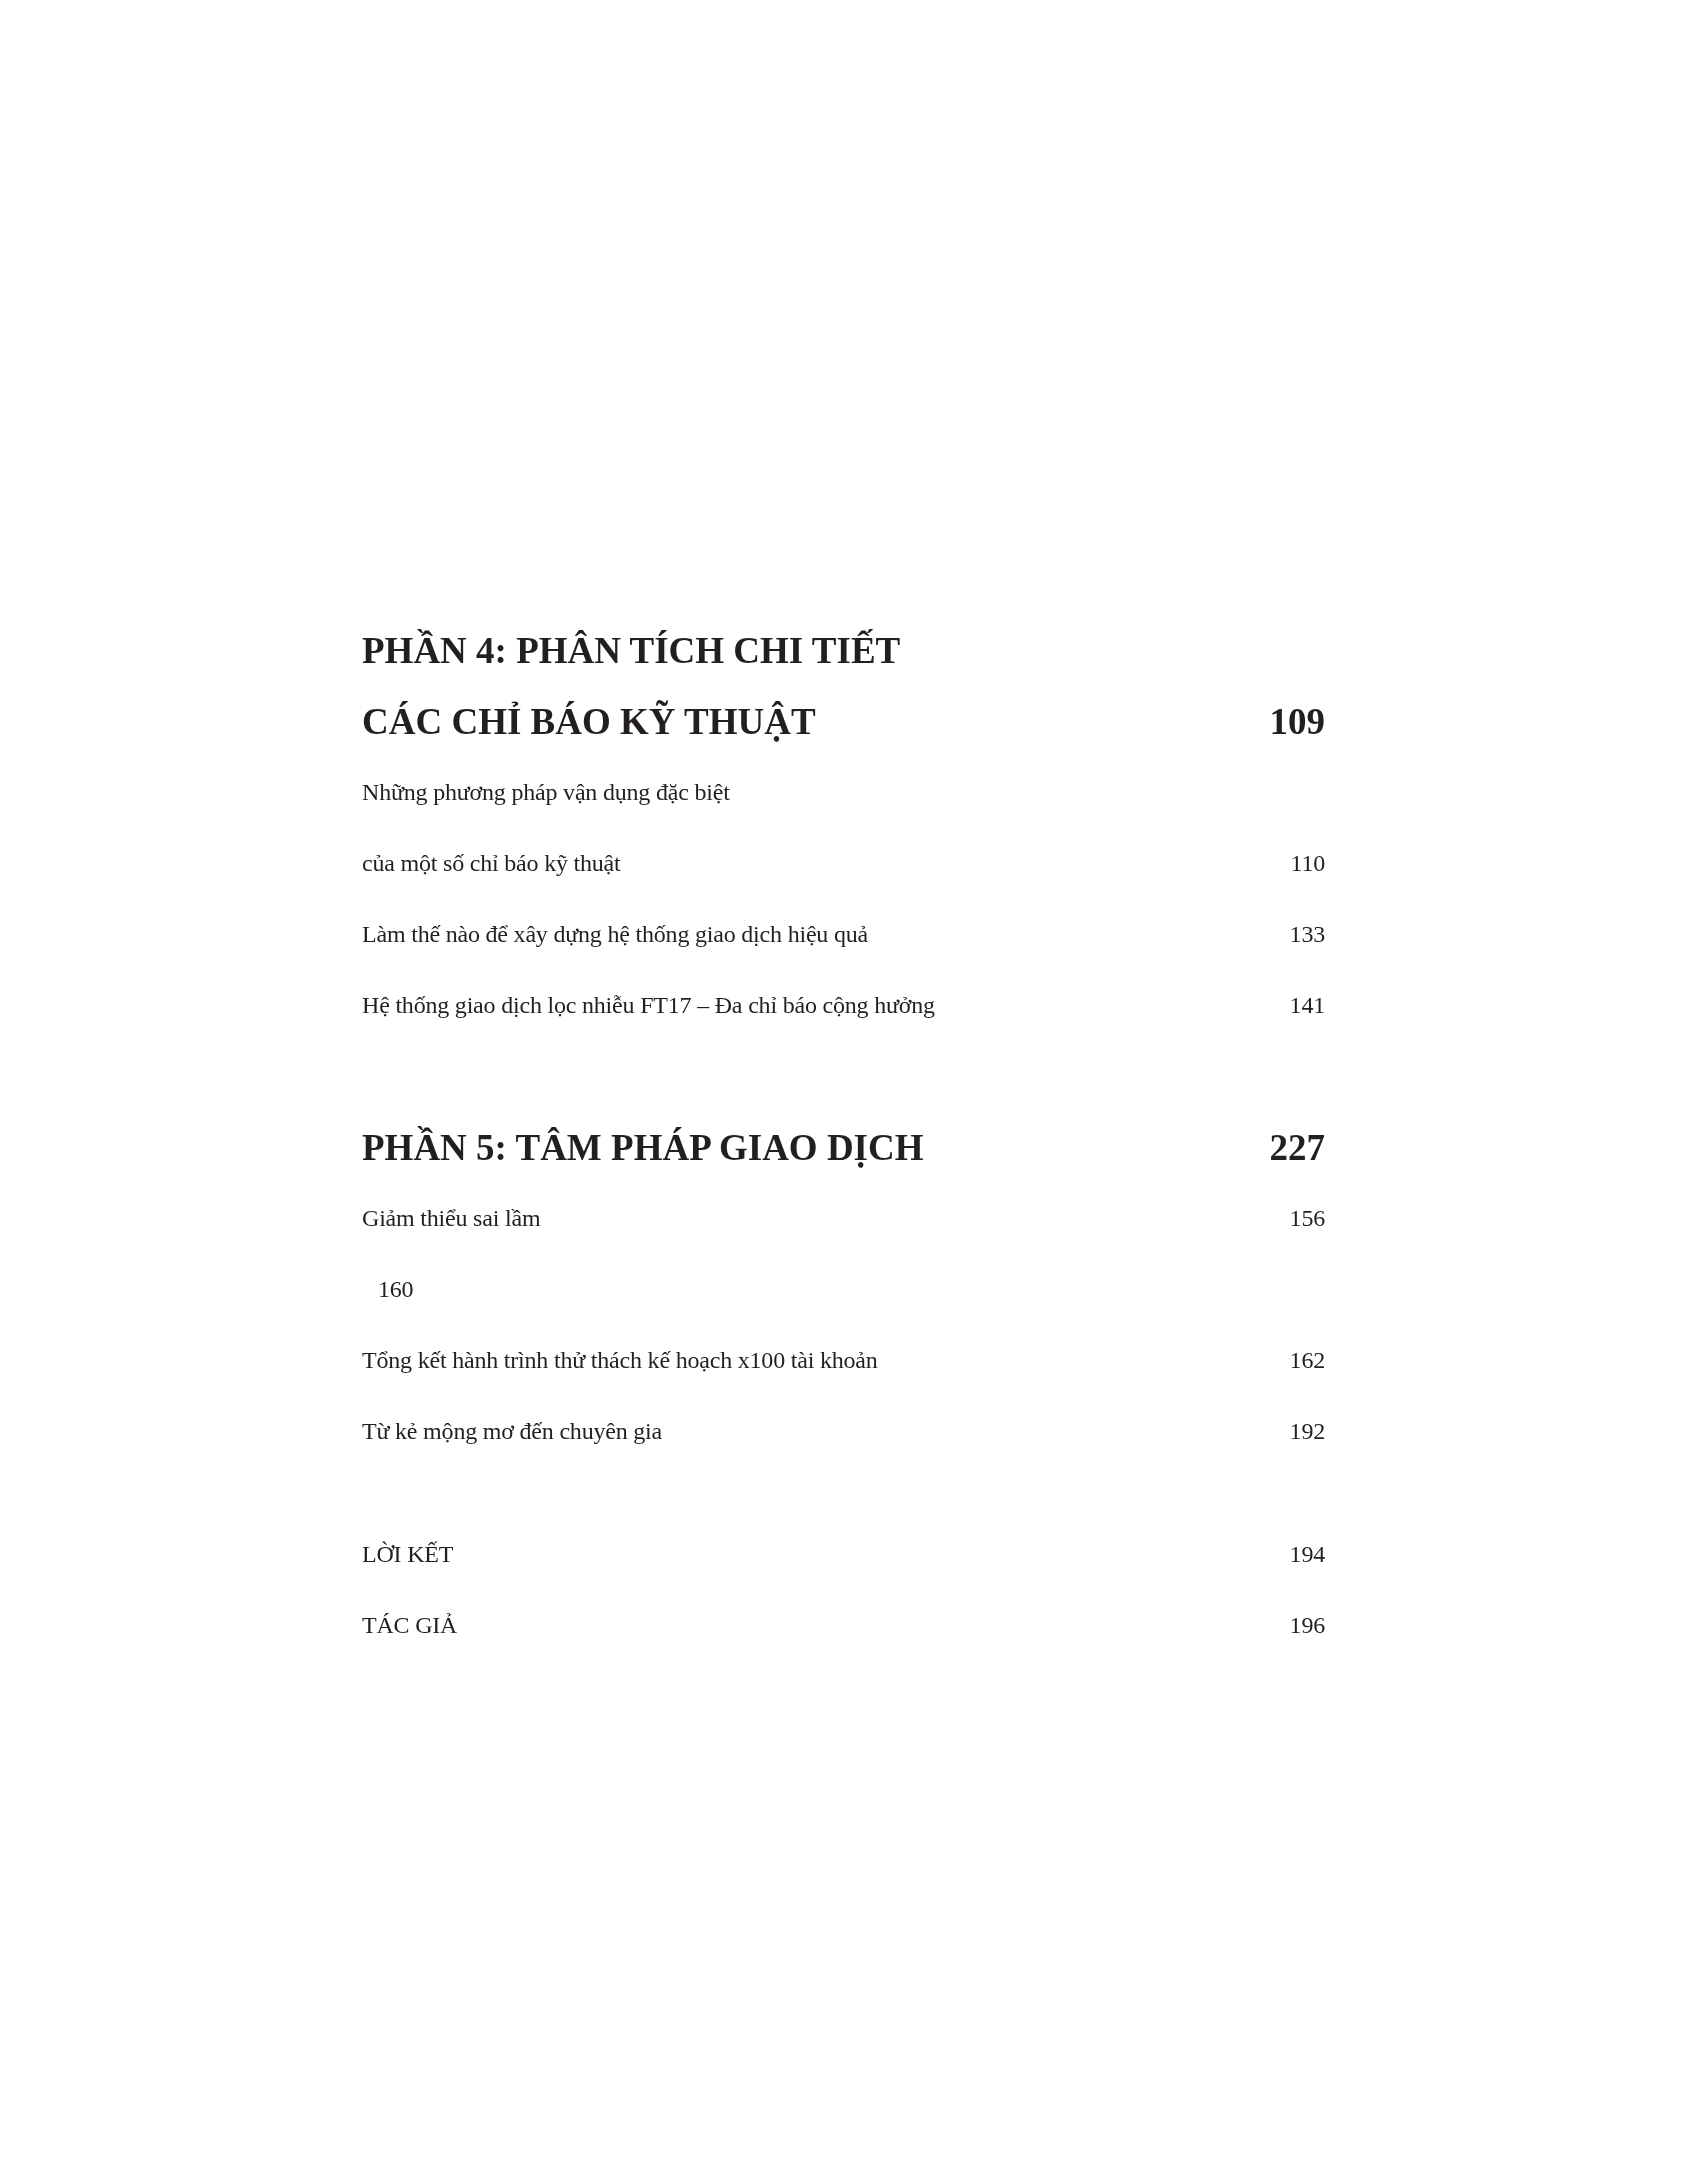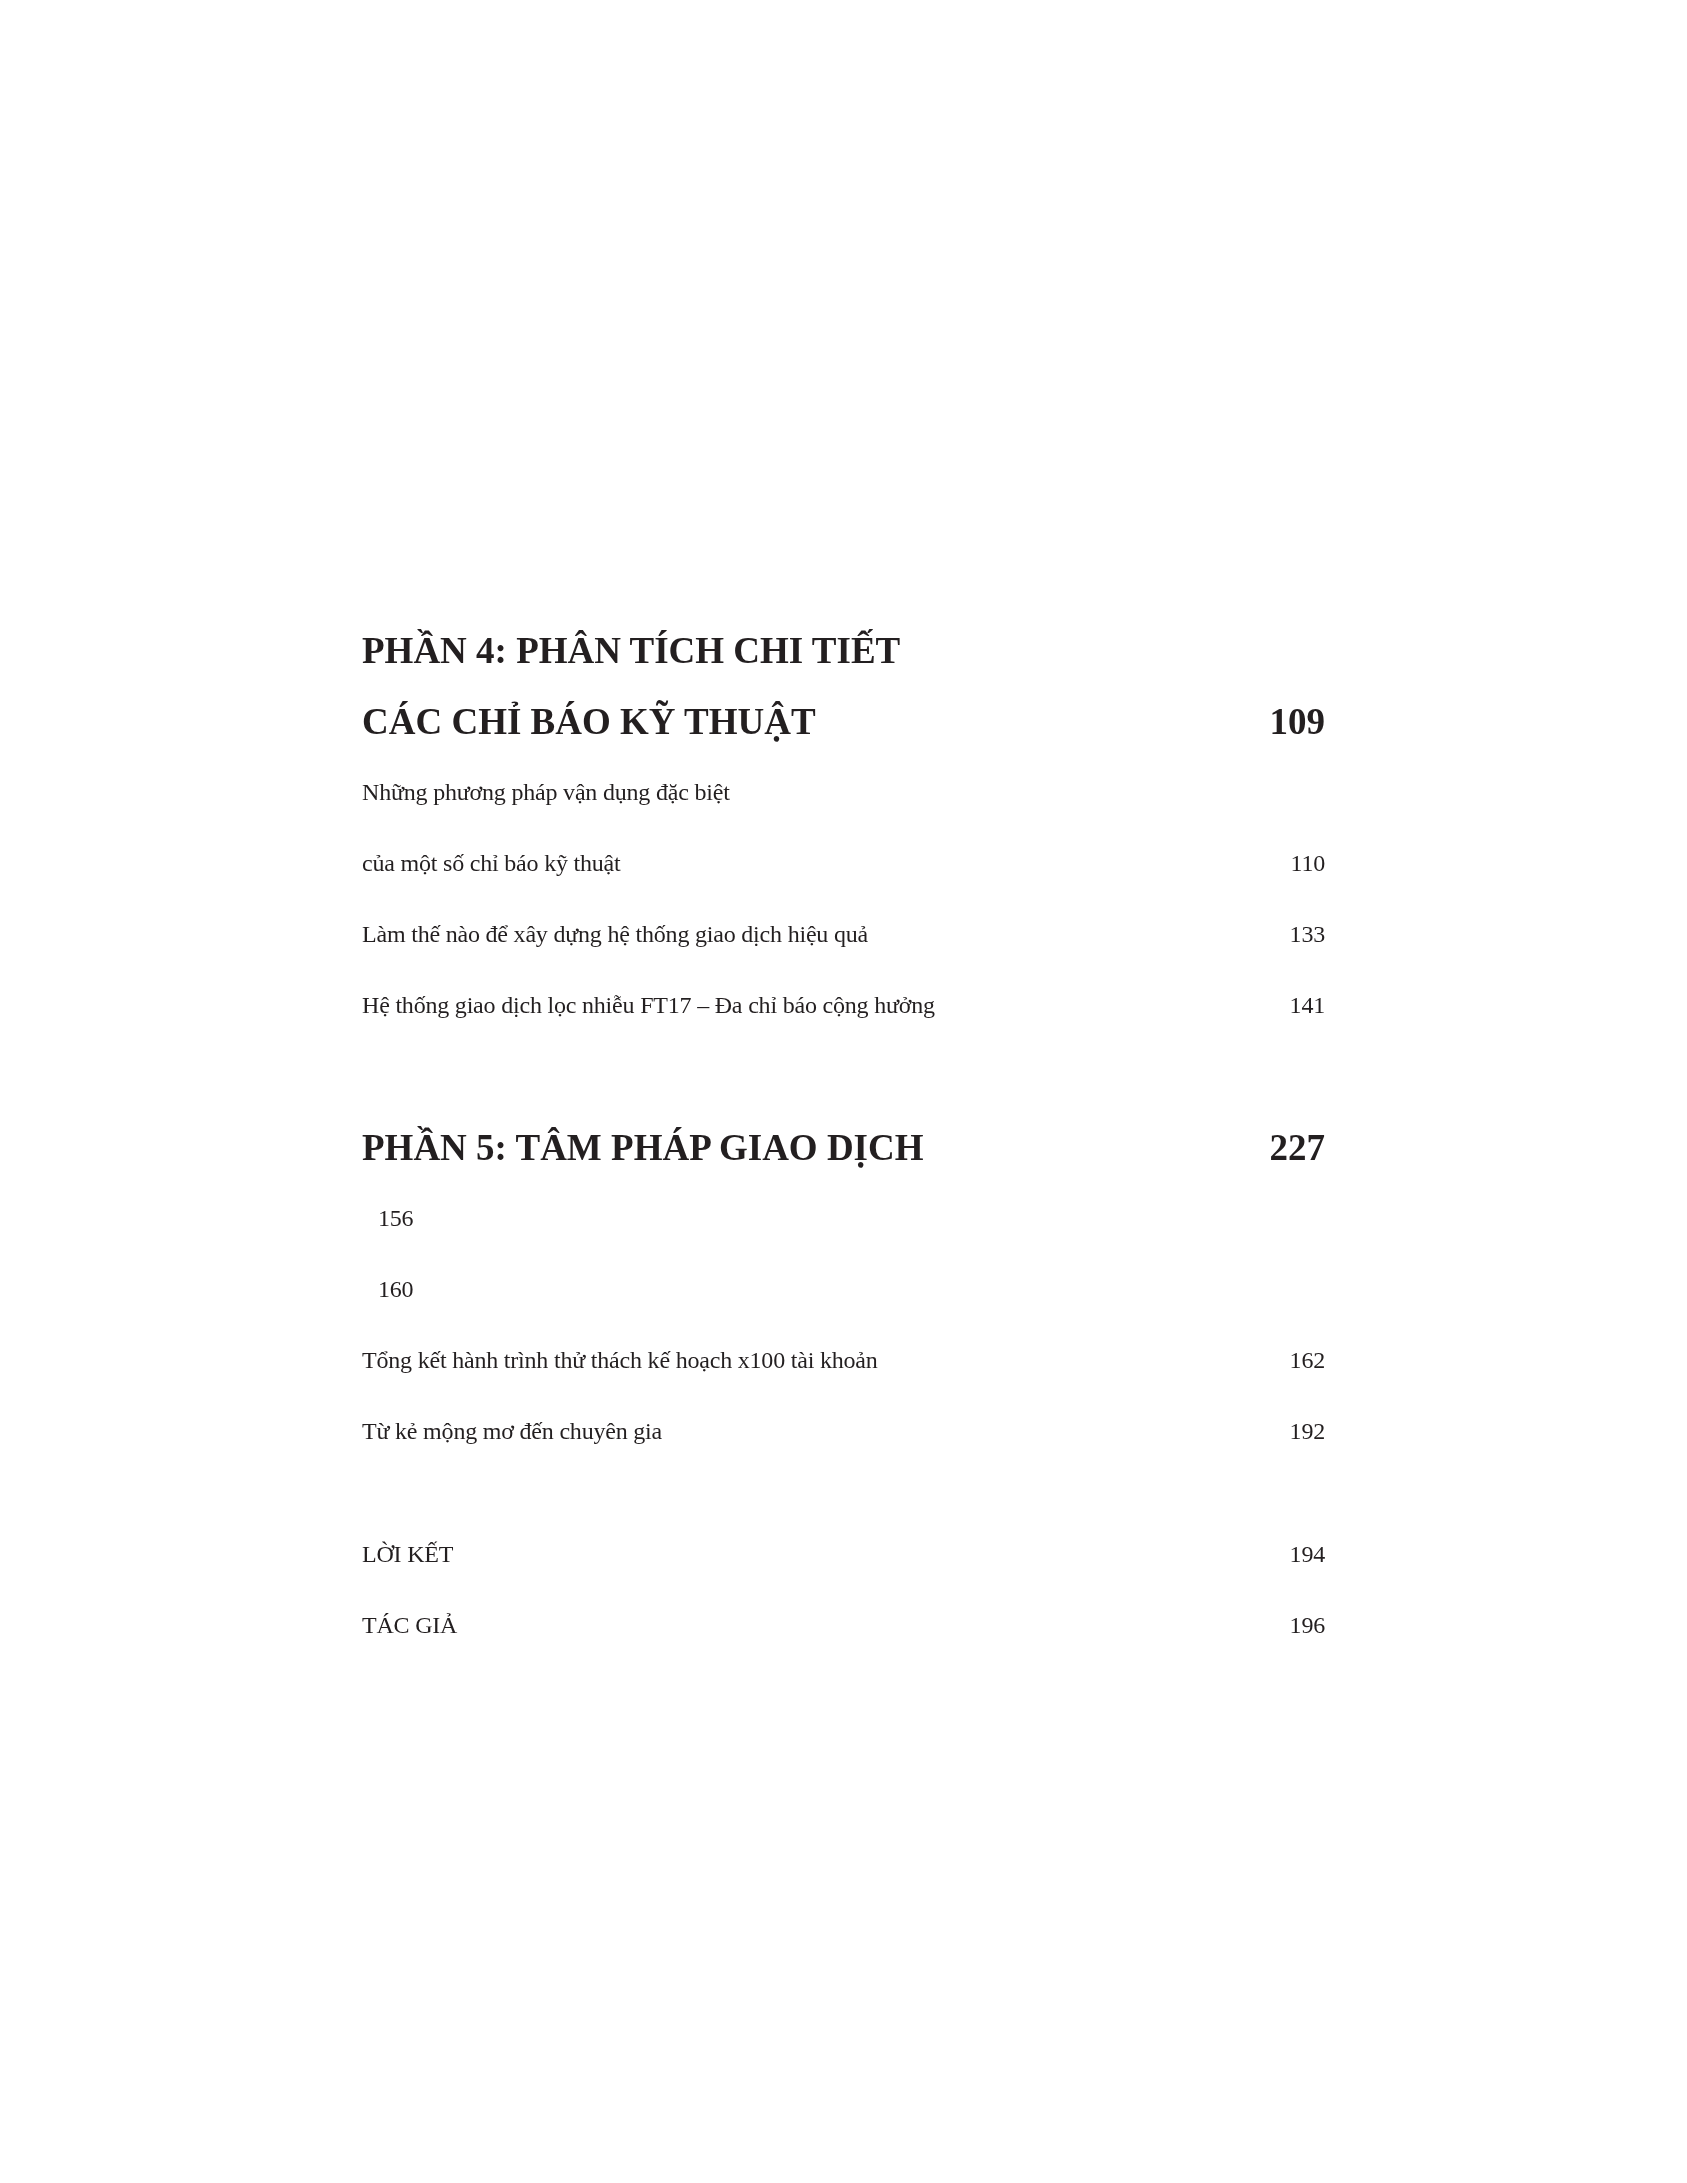--- a/index.html
+++ b/index.html
@@ -92,20 +92,21 @@
       <span class="t">Hệ thống giao dịch lọc nhiễu FT17 – Đa chỉ báo cộng hưởng</span>
       <span class="p">141</span>
     </div>
 
     <div class="row bold gap-lg">
       <span class="t">PHẦN 5: TÂM PHÁP GIAO DỊCH</span>
       <span class="p">227</span>
     </div>
 
     <div class="row">
+      <span class="t">Giảm thiểu sai lầm</span>
       <span class="p">156</span>
     </div>
 
     <div class="row">
       <span class="p">160</span>
     </div>
 
     <div class="row">
       <span class="t">Tổng kết hành trình thử thách kế hoạch x100 tài khoản</span>
       <span class="p">162</span>

